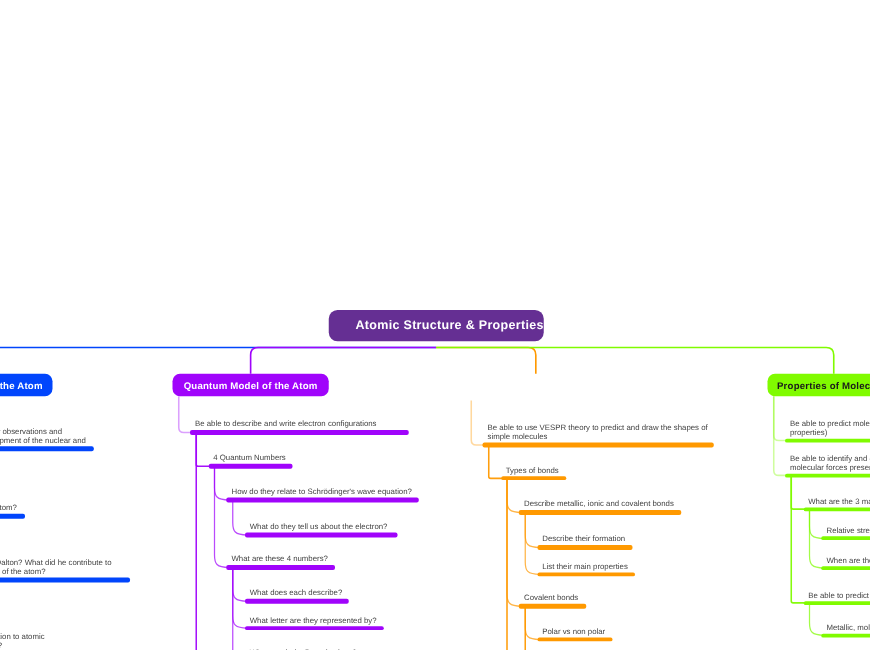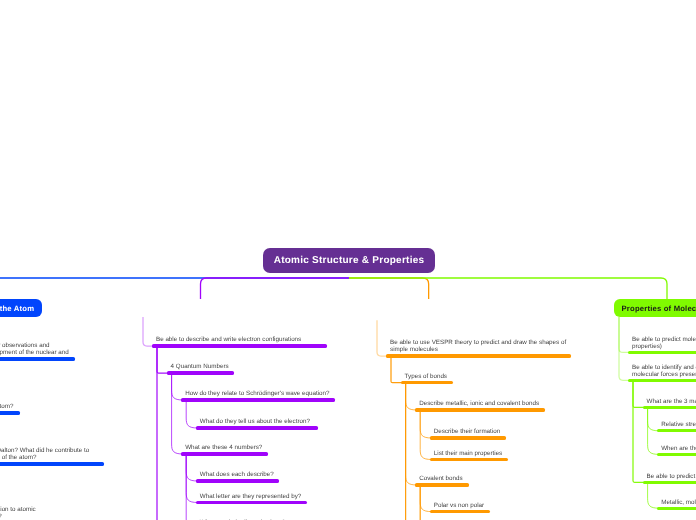--- a/index.html
+++ b/index.html
@@ -4,21 +4,21 @@
 <title>Atomic Structure &amp; Properties mind map</title>
 <style>
   html,body{margin:0;padding:0;background:#ffffff;}
   body{width:696px;height:520px;overflow:hidden;
        font-family:"Liberation Sans", sans-serif;-webkit-font-smoothing:antialiased;text-rendering:geometricPrecision;}
   #canvas{position:absolute;left:0;top:0;width:696px;height:520px;overflow:hidden;background:#fff;}
   #links{position:absolute;left:0;top:0;width:696px;height:520px;overflow:visible;}
   .node{position:absolute;border-radius:6px;color:#fff;font-weight:bold;
         display:flex;align-items:center;justify-content:center;white-space:nowrap;
         box-sizing:border-box;}
-  .node.root{font-size:10px;letter-spacing:0.25px;}
+  .node.root{font-size:10px;letter-spacing:0.25px;justify-content:flex-end;}
   .node.branch{font-size:7.7px;letter-spacing:0.18px;}
   .leaf{position:absolute;box-sizing:border-box;}
   .leaf .txt{position:absolute;-webkit-font-smoothing:antialiased;left:4px;bottom:4.3px;font-size:6.25px;color:#434343;
              line-height:7.0px;white-space:pre;}
   .bar{position:absolute;height:3.3px;border-radius:1.6px;}
 </style>
 </head>
 <body>
 
 <div id="canvas">
@@ -74,20 +74,23 @@
       <div class="txt">Who found the atom?</div>
     </div>
     <div class="leaf" style="left: -50.3px; top: 435.65px; width: 153.8px; height: 30px;">
       <div class="bar" style="left: 0px; bottom: 0px; width: 153.8px; background: rgb(1, 69, 252);"></div>
       <div class="txt">Who was John Dalton? What did he contribute to
 the development of the atom?</div>
     </div>
     <div class="leaf" style="left: -50.3px; top: 494.65px; width: 120px; height: 30px;">
       <div class="txt">was his contribution to atomic
 atomic structure?</div>
+    </div>
+    <div class="node branch" style="left: 138px; top: 299px; width: 125px; height: 18px; background: rgb(160, 4, 251); color: rgb(255, 255, 255);">
+      <span>Quantum Model of the Atom</span>
     </div>
     <div class="leaf" style="left: 152px; top: 317.65px; width: 175.3px; height: 30px;">
       <div class="bar" style="left: 0px; bottom: 0px; width: 175.3px; background: rgb(160, 4, 251);"></div>
       <div class="txt">Be able to describe and write electron configurations</div>
     </div>
     <div class="leaf" style="left: 166.6px; top: 344.65px; width: 67.6px; height: 30px;">
       <div class="bar" style="left: 0px; bottom: 0px; width: 67.6px; background: rgb(160, 4, 251);"></div>
       <div class="txt">4 Quantum Numbers</div>
     </div>
     <div class="leaf" style="left: 181.2px; top: 371.65px; width: 154px; height: 30px;">

